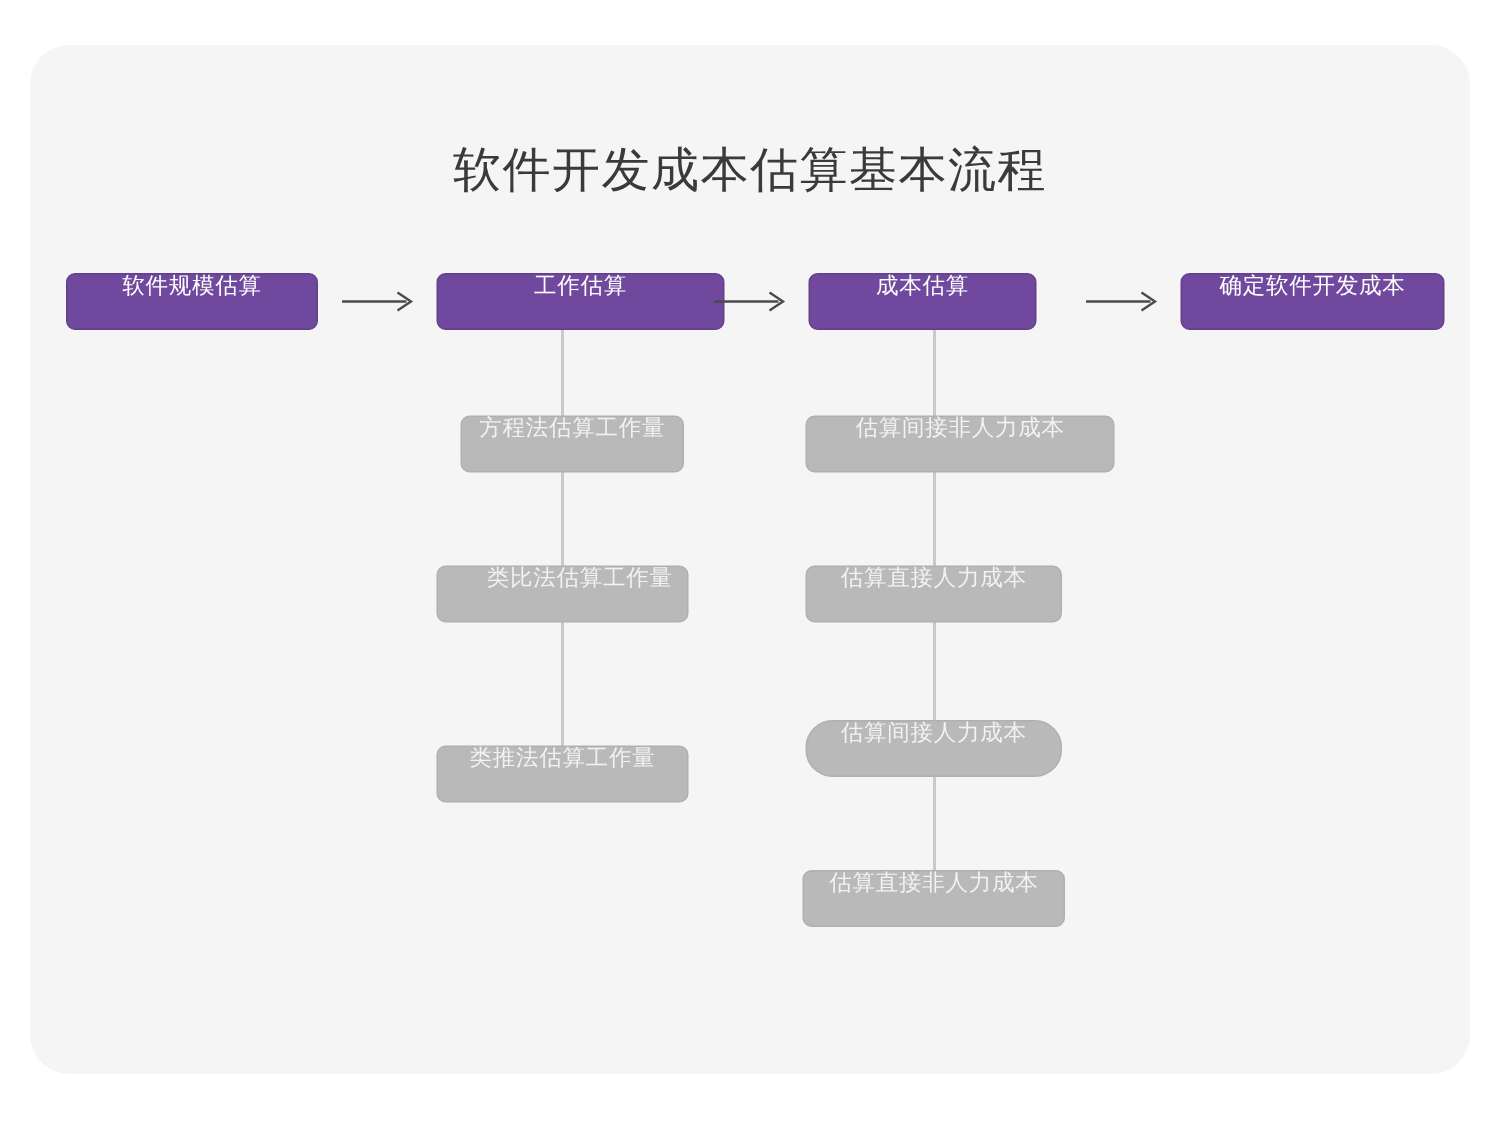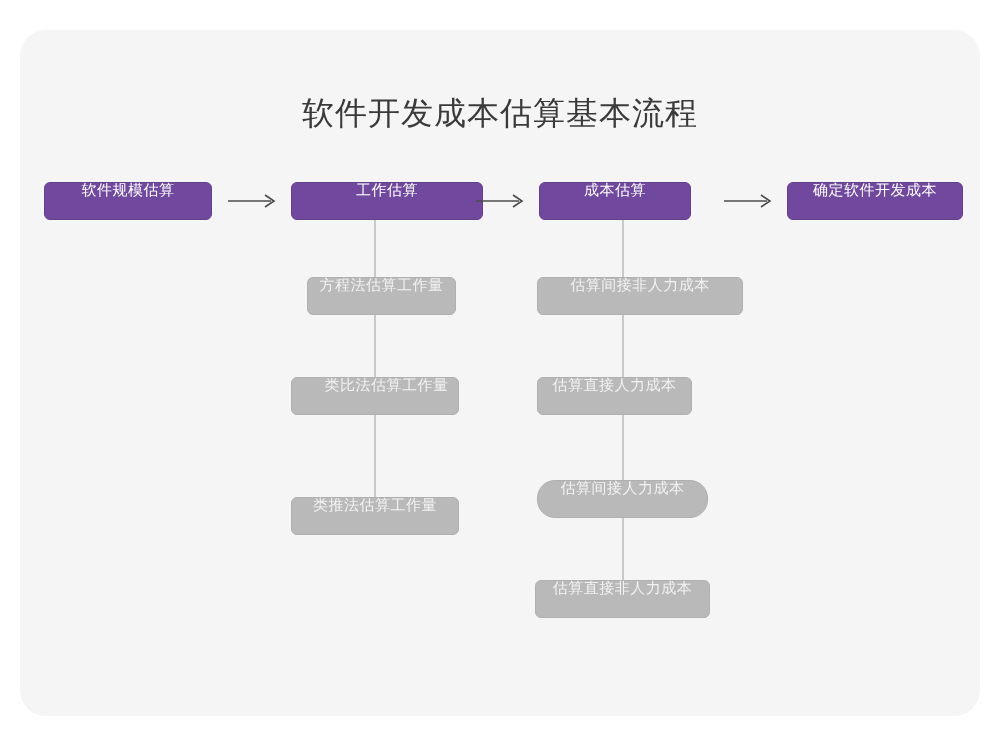--- a/index.html
+++ b/index.html
@@ -144,21 +144,21 @@
   </div>
 
   <div class="node secondary" style="left:291px; top:477px; width:168px;margin-top:20px;">
     <span>类推法估算工作量</span>
   </div>
 
   <div class="node secondary" style="left:537px; top:277px; width:206px;">
     <span>估算间接非人力成本</span>
   </div>
 
-  <div class="node secondary" style="left:537px; top:377px; width:155px;">
+  <div class="node secondary" style="left:537px; top:377px; width:171px;">
     <span>估算直接人力成本</span>
   </div>
 
   <div class="node secondary" style="left:537px; top:480px; width:171px;border-radius:18px;">
     <span>估算间接人力成本</span>
   </div>
 
   <div class="node secondary" style="left:535px; top:580px; width:175px;">
     <span>估算直接非人力成本</span>
   </div>

